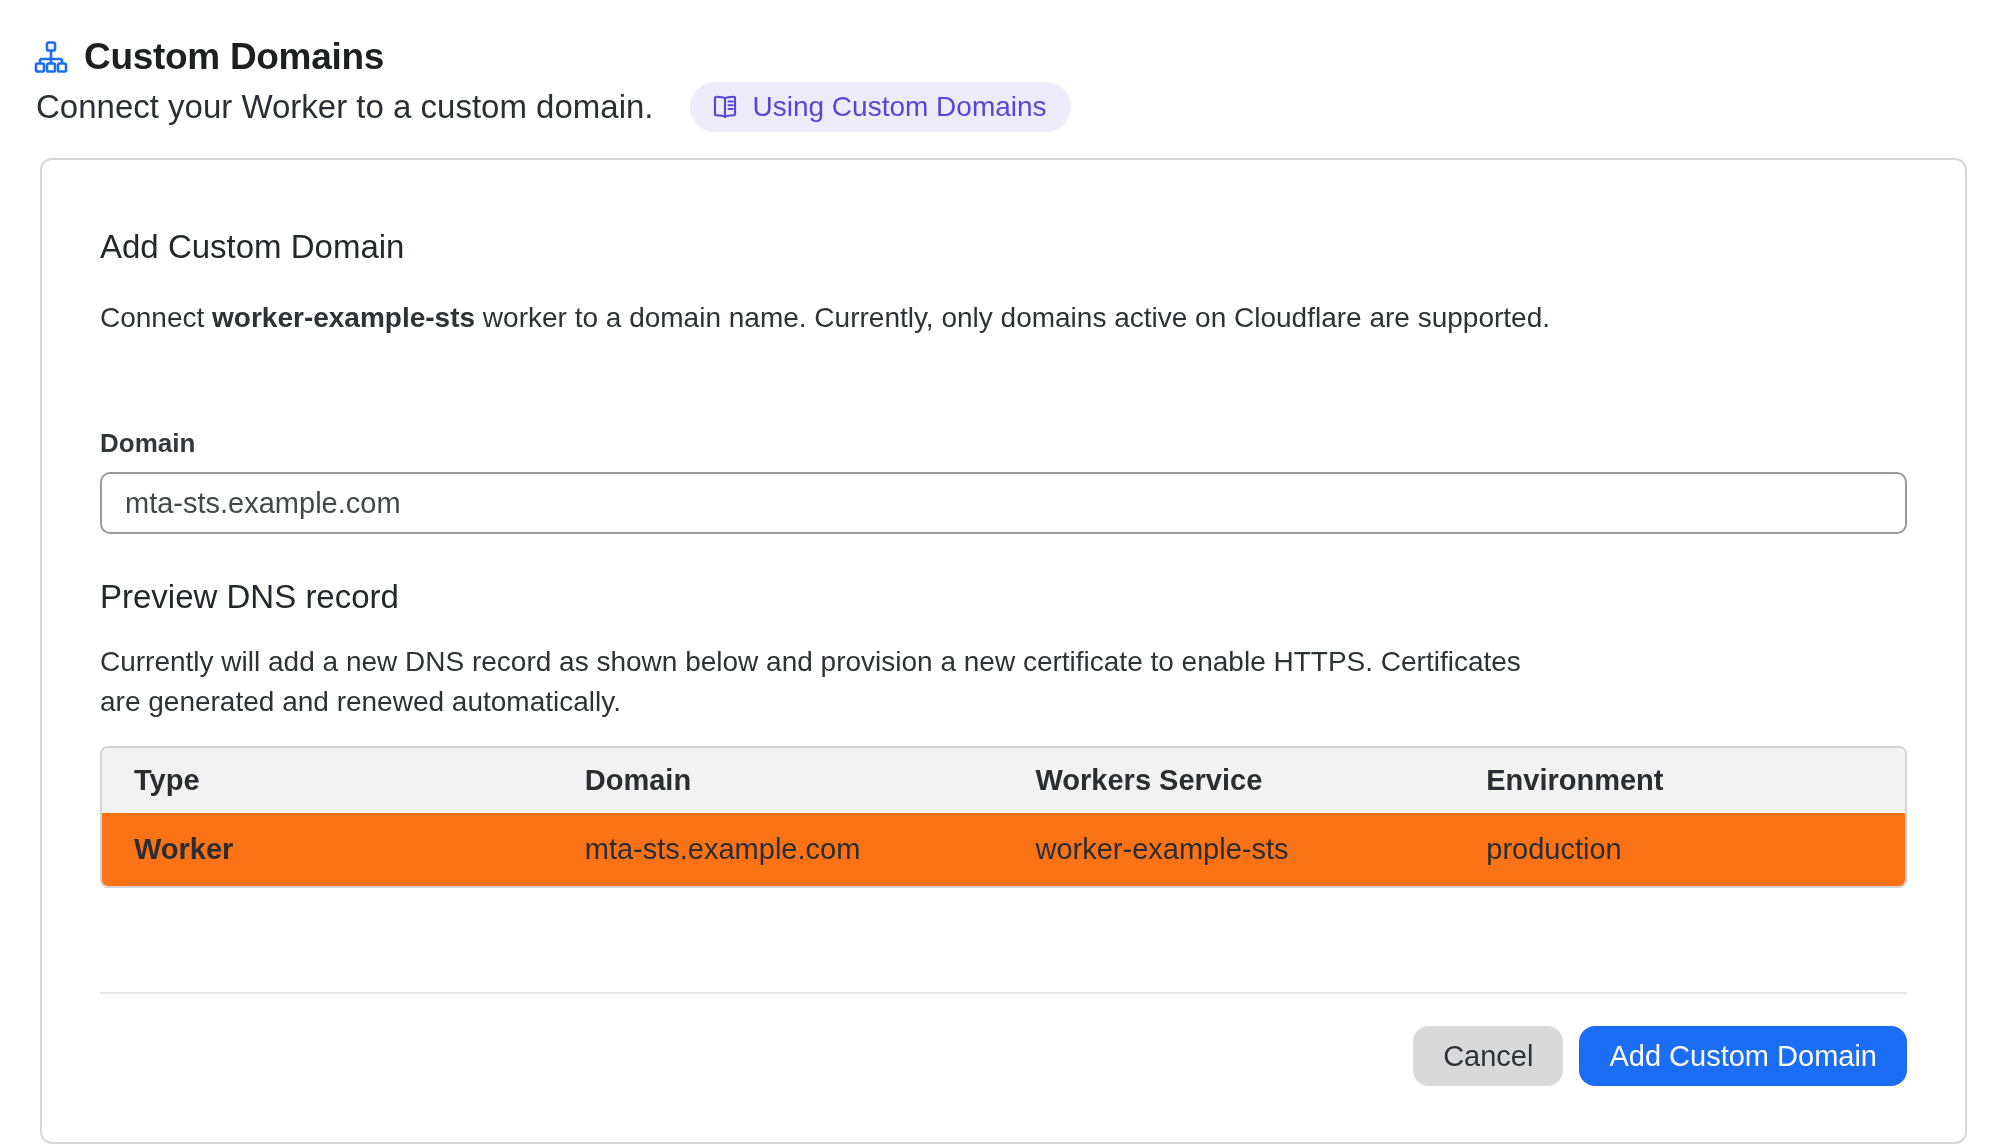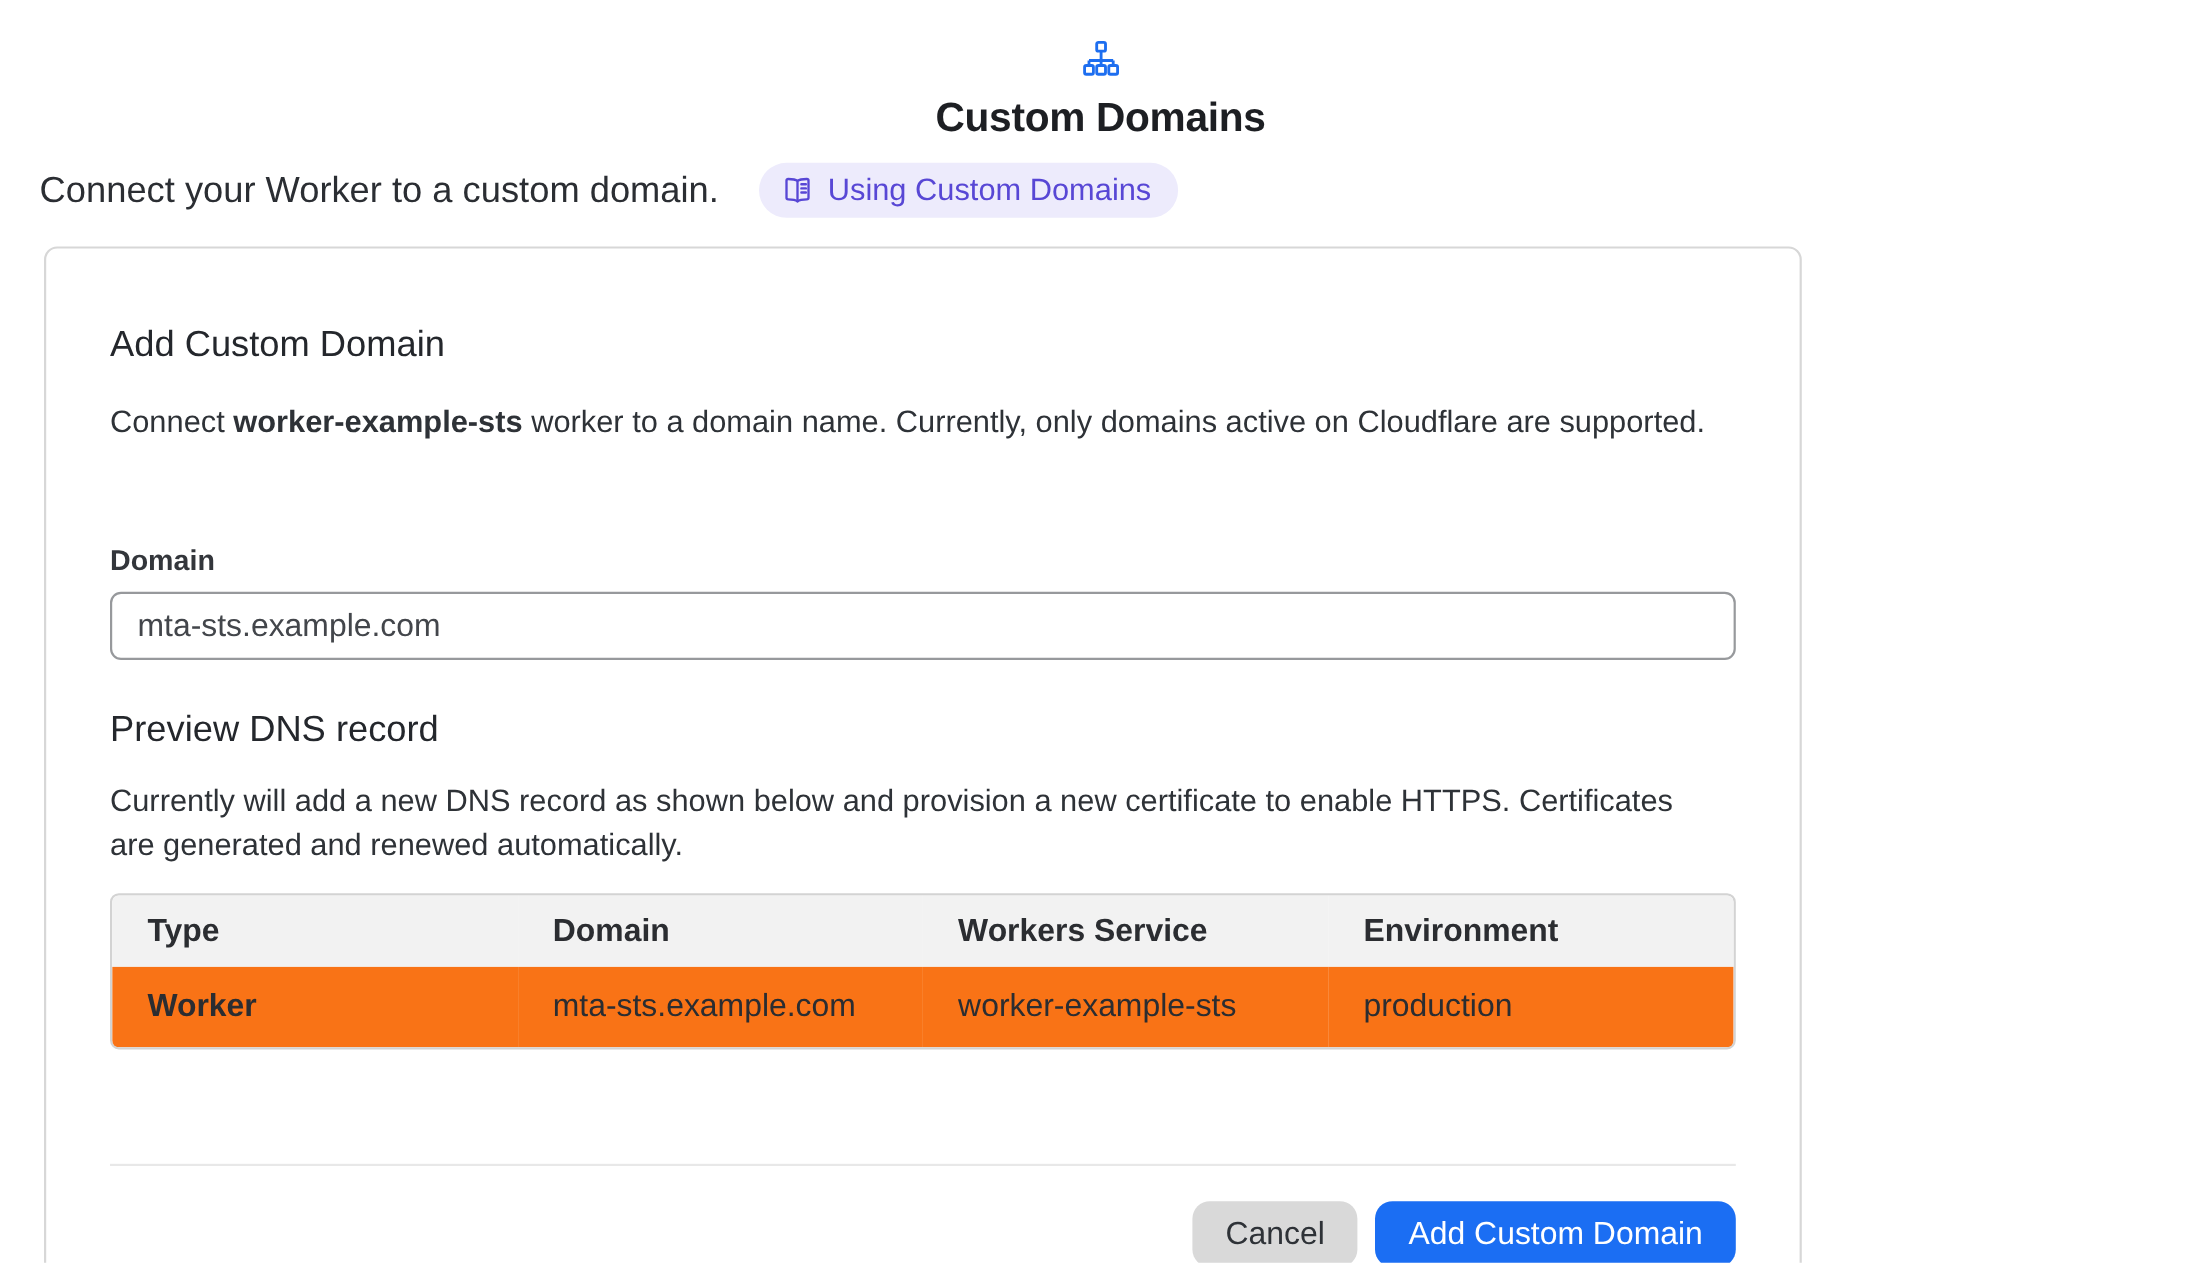--- a/index.html
+++ b/index.html
@@ -19,37 +19,37 @@
   html,body{margin:0;padding:0;}
   body{
     width:1999px;height:1148px;overflow:hidden;background:#ffffff;
     font-family:"Liberation Sans","DejaVu Sans",sans-serif;
     color:var(--body-text);
     -webkit-font-smoothing:antialiased;
   }
   .page{padding:30px 32px 0 36px;}
 
   
-  .title-row{display:flex;align-items:center;gap:16px;margin:6px 0 20px -2px;flex-direction:column;}
+  .title-row{display:flex;align-items:center;gap:16px;margin:6px 0 4px -2px;}
   .title-row h1{font-size:37px;font-weight:600;color:#1d1f23;margin:0;letter-spacing:-0.3px;}
   .icon-box{display:inline-flex;align-items:center;justify-content:center;}
   .icon-box svg{display:block;}
 
   .subtitle-row{display:flex;align-items:center;gap:36px;margin:0 0 26px 0;}
   .subtitle{font-size:33px;color:#2b2e33;}
   .docs-badge{
     display:inline-flex;align-items:center;gap:13px;
     background:var(--badge-bg);color:var(--badge-text);
     border-radius:26px;padding:9px 24px 9px 20px;
     font-size:28px;text-decoration:none;cursor:pointer;white-space:nowrap;
   }
 
   
   .card{
-    width:1598px;min-height:950px;margin-left:4px;
+    width:1927px;min-height:950px;margin-left:4px;
     border:2px solid var(--card-border);border-radius:12px;
     padding:56px 58px 56px 58px;background:#ffffff;
     display:flex;flex-direction:column;
   }
   .card-heading{font-size:33px;font-weight:400;color:var(--heading-text);margin:12px 0 36px;}
   .intro{font-size:28px;color:var(--body-text);margin:0 0 94px;}
   .intro strong{font-weight:700;}
 
   .field-label{display:block;font-size:26px;font-weight:700;color:#33363b;margin:0 0 13px;}
   .domain-input{

